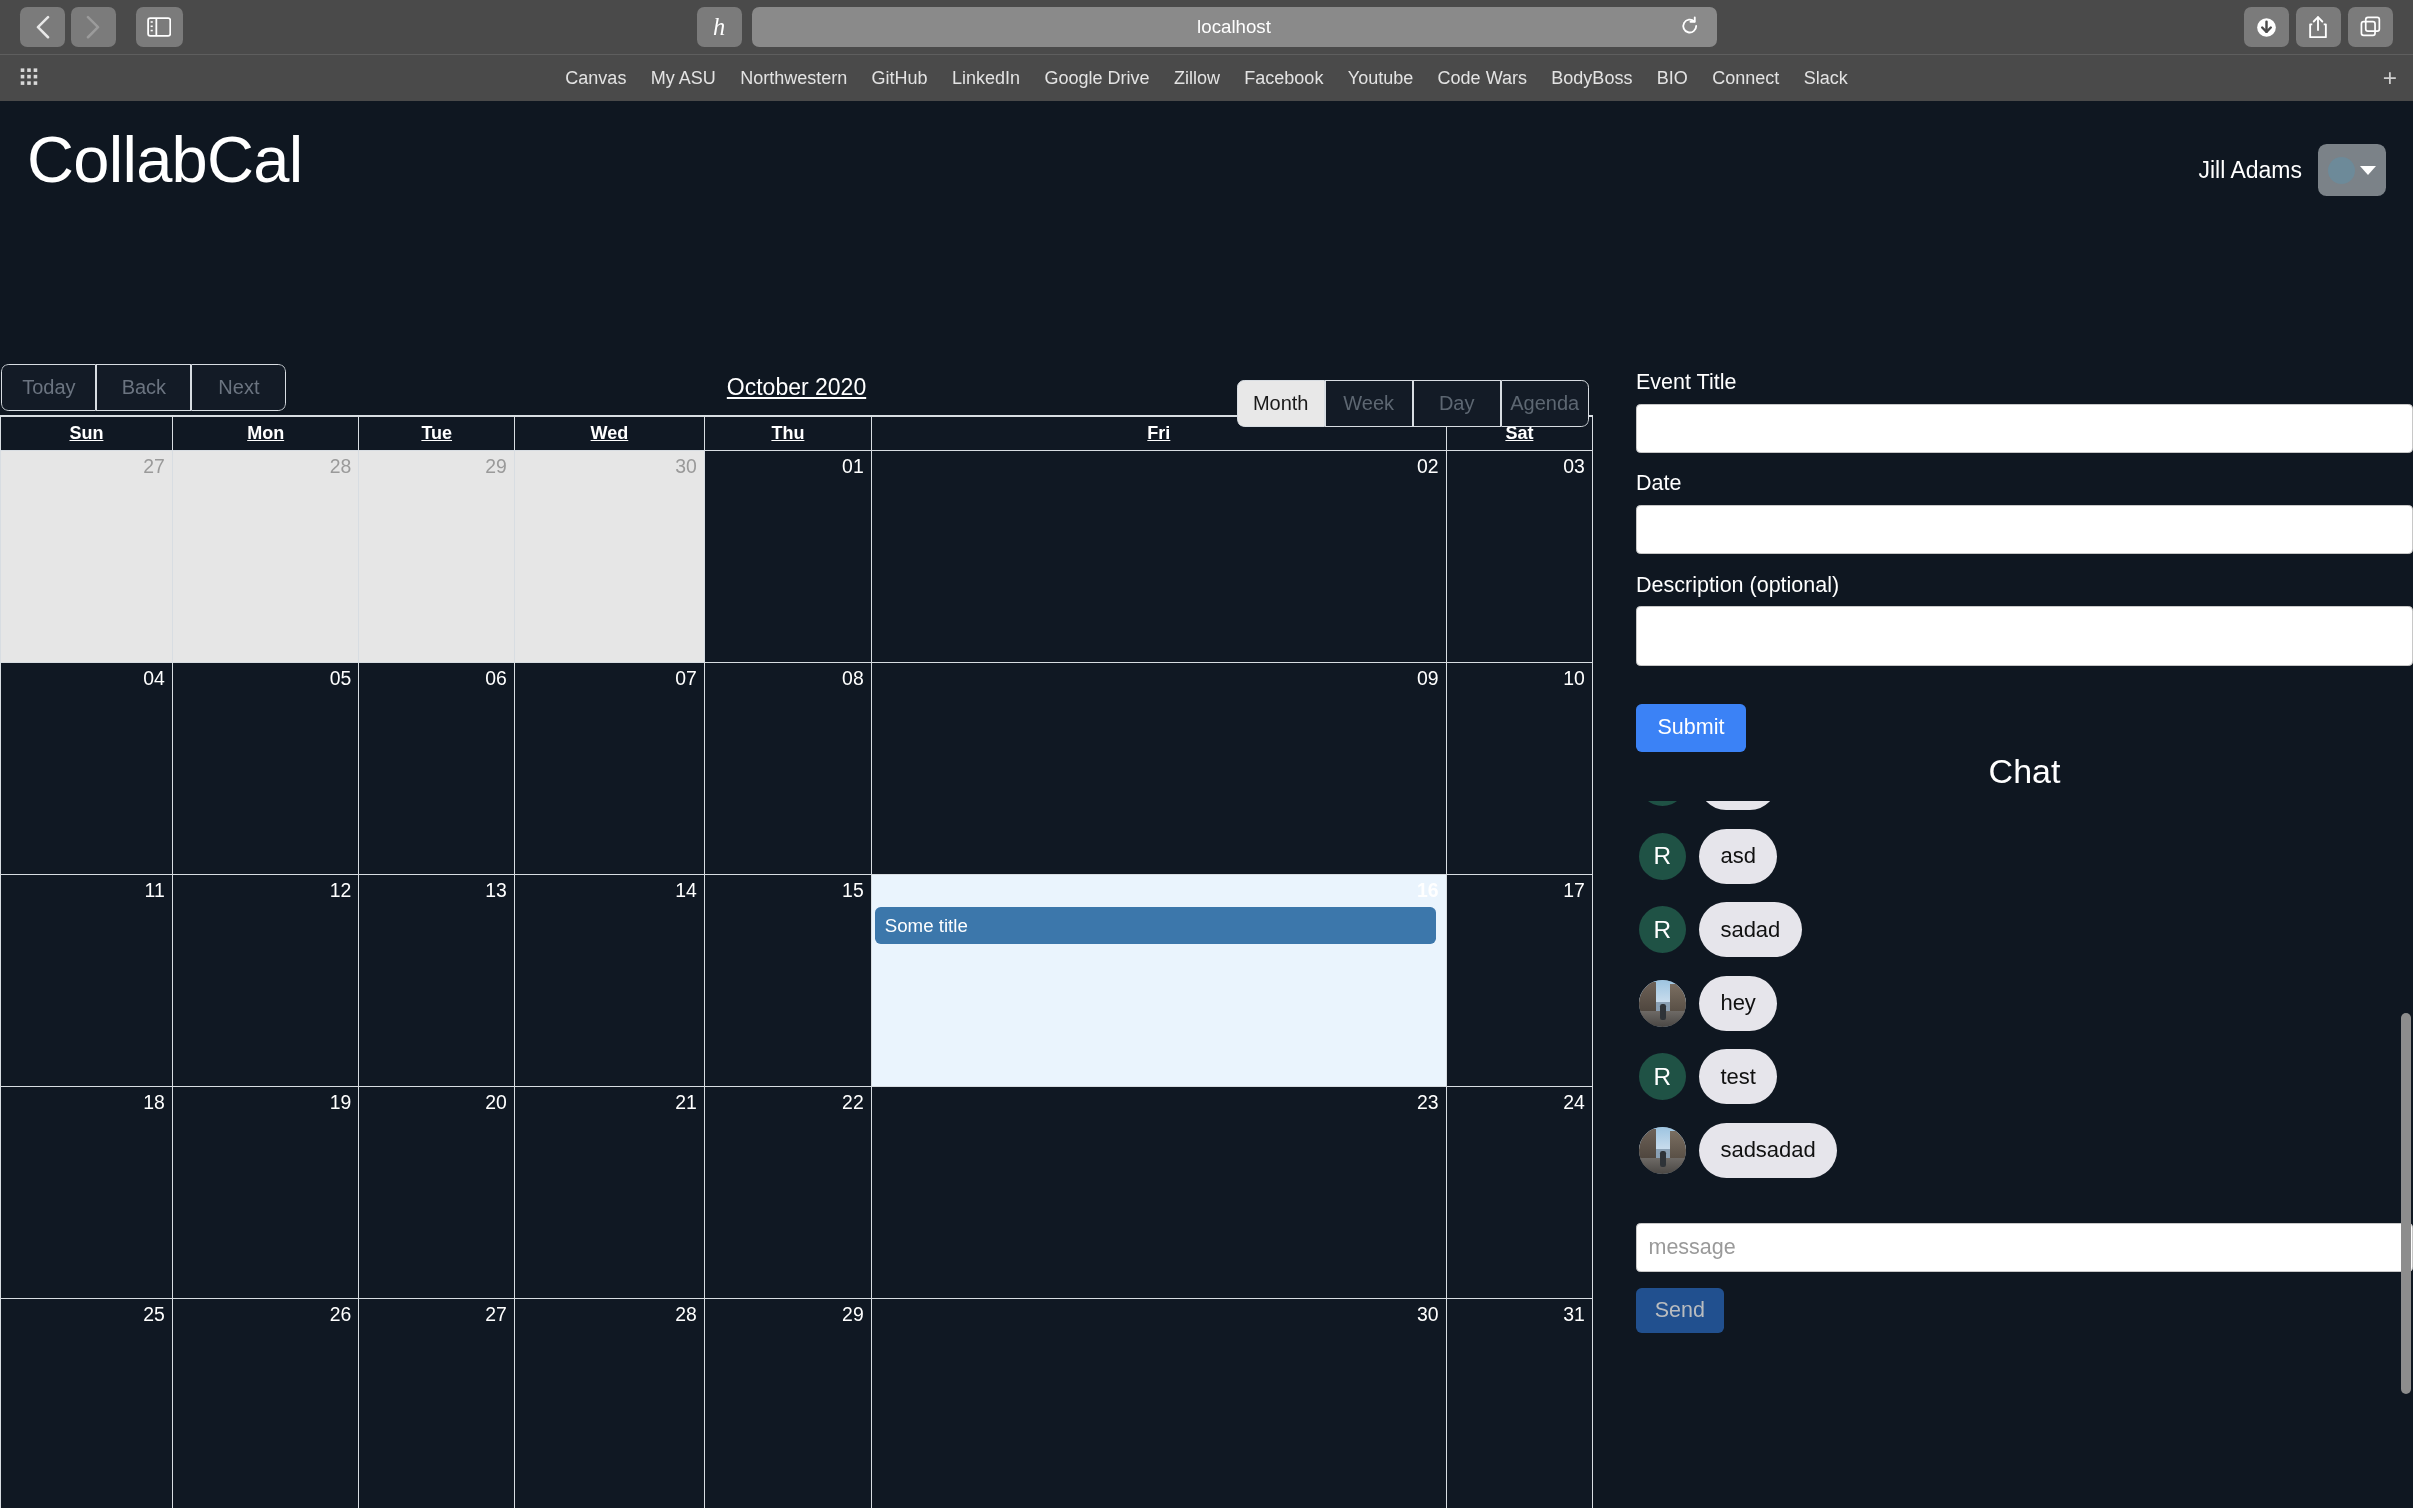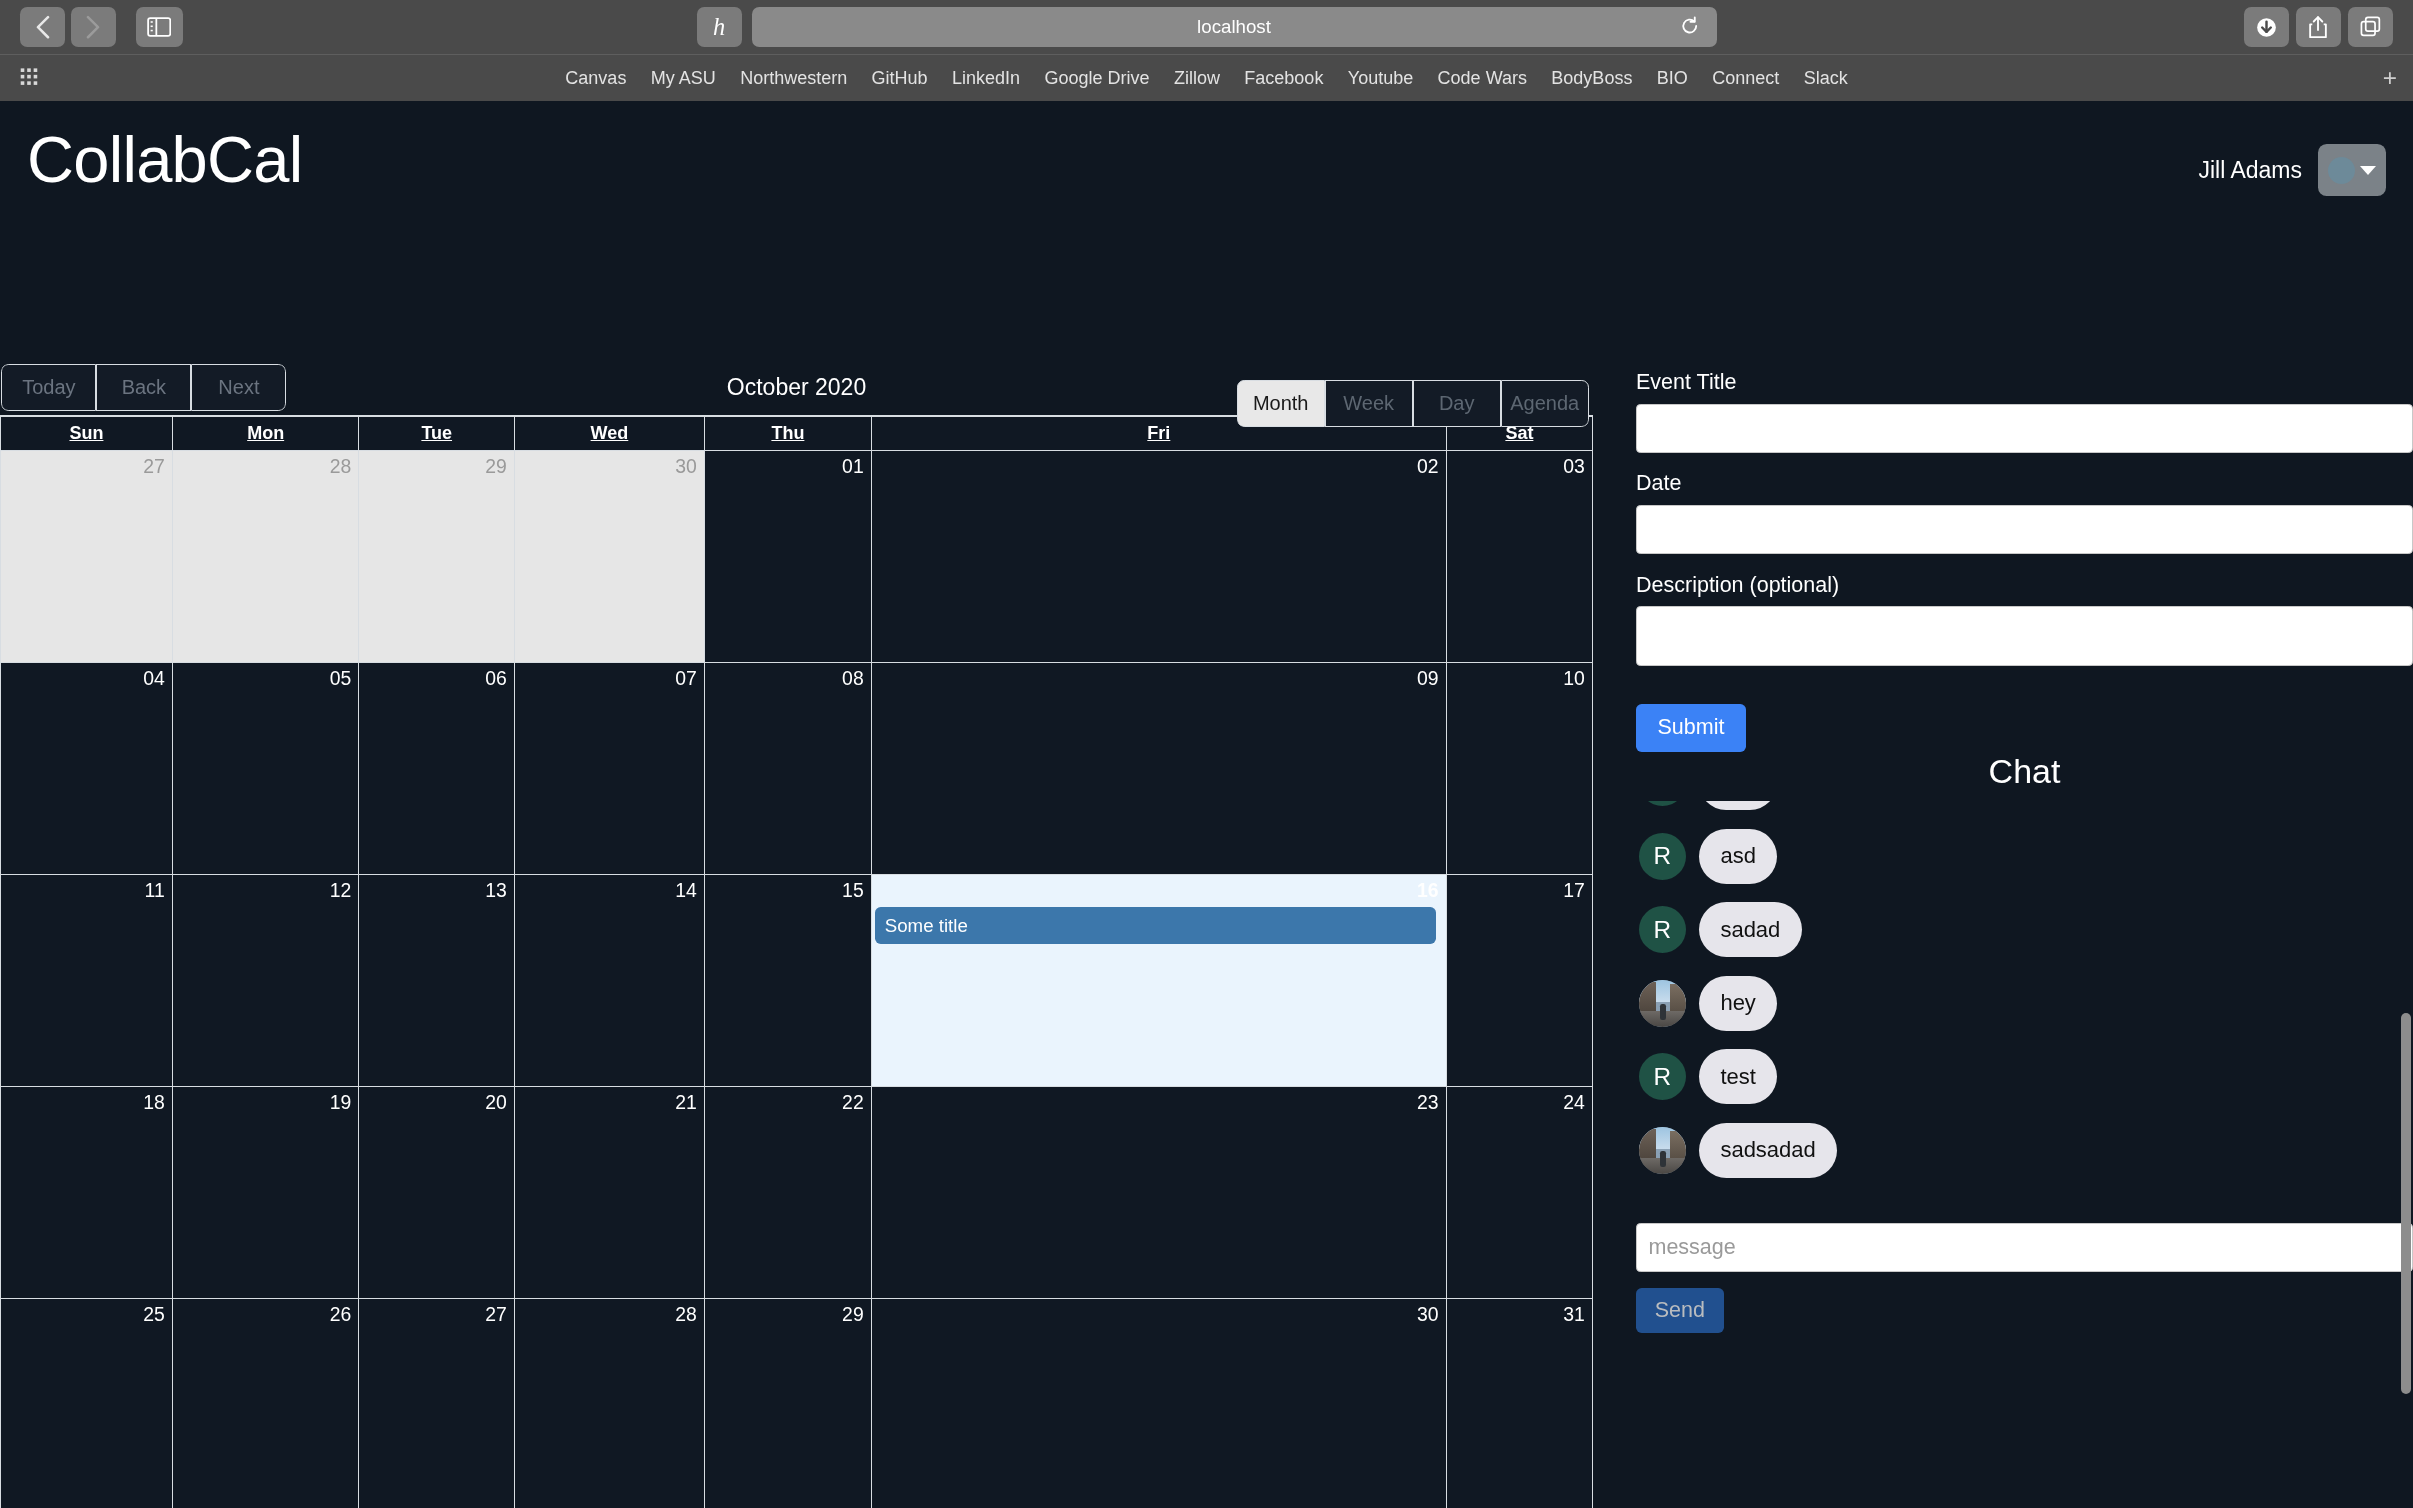--- a/index.html
+++ b/index.html
@@ -145,21 +145,21 @@
     border-right-width: 0.7px;
     color: #6b7480;
     font-size: 20px;
     display: flex; align-items: center; justify-content: center;
     cursor: pointer;
   }
   .cal-btn:first-child { border-radius: 7.2px 0 0 7.2px; }
   .cal-btn:last-child { border-radius: 0 7.2px 7.2px 0; border-right-width: 1.4px; }
   .cal-label {
     position: absolute; left: 50%; transform: translateX(-50%);
-    font-size: 23px; color: #ffffff;
+    font-size: 23px; color: #ffffff; text-decoration: underline;
   }
   .view-group { position: absolute; right: 4.3px; display: flex; border-radius: 7.2px; overflow: hidden; }
   .view-btn {
     min-width: 88px; height: 47px;
     background: #131b26;
     border: 1.4px solid #d8dde2;
     border-right-width: 0.7px;
     color: #5d6772;
     font-size: 20px;
     display: flex; align-items: center; justify-content: center;

